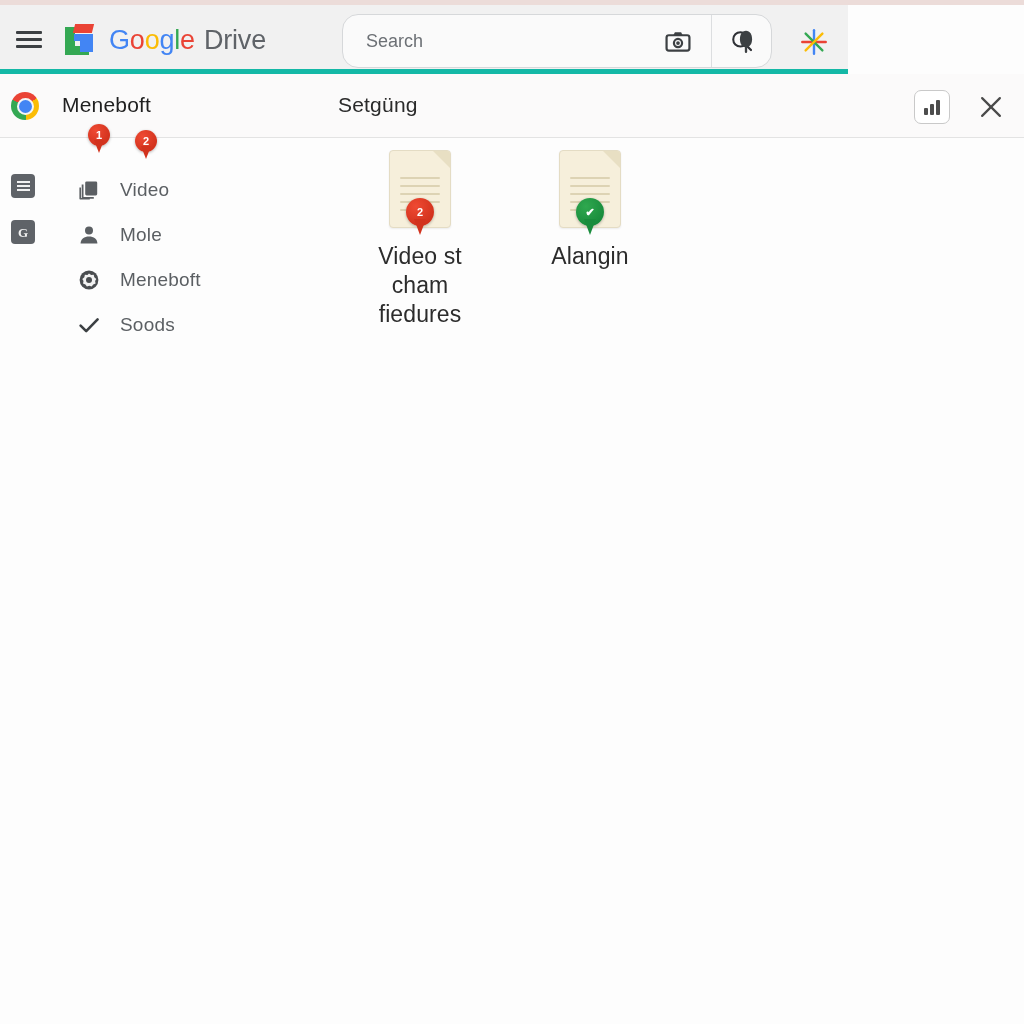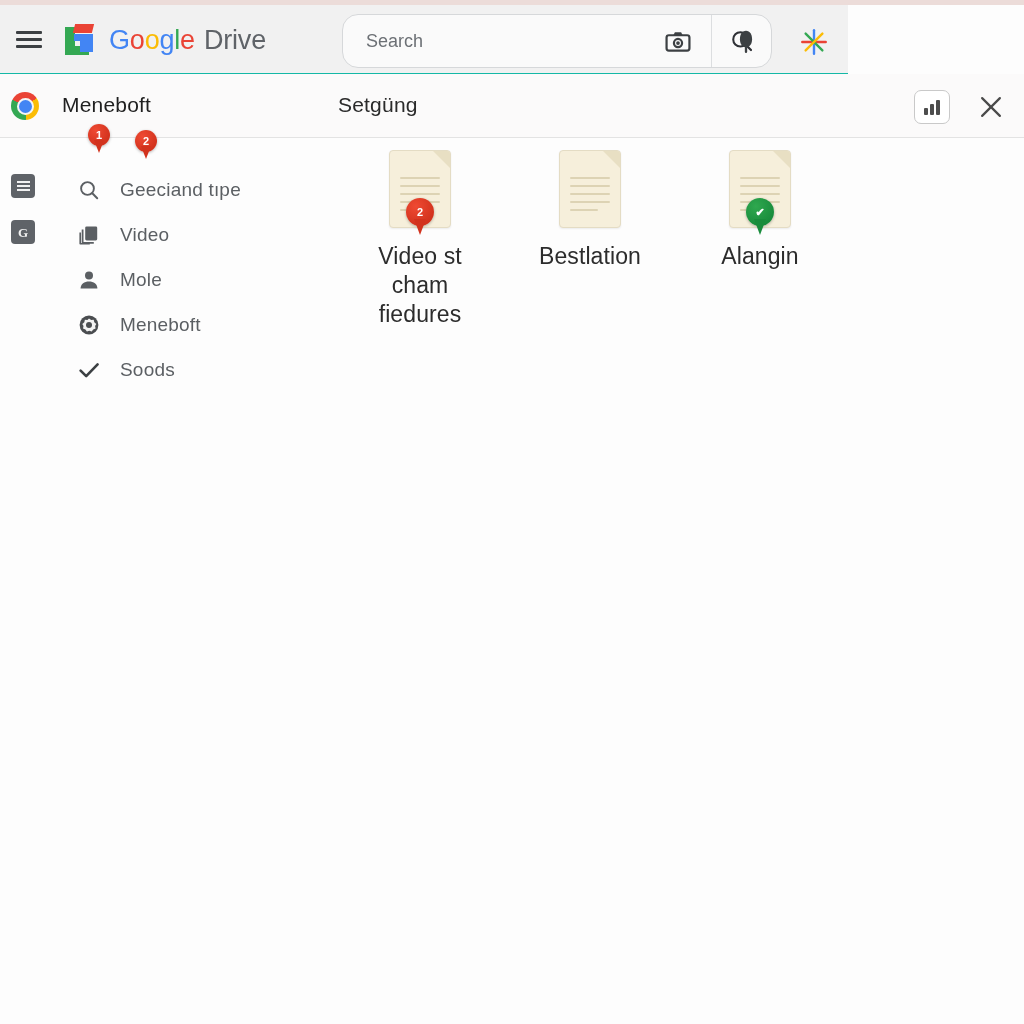--- a/index.html
+++ b/index.html
@@ -33,21 +33,21 @@
     opacity: .85;
   }
 
   
   .topbar {
     position: absolute;
     top: 5px; left: 0;
     width: 848px;
     height: 69px;
     background: #f1f1f1;
-    border-bottom: 1px solid #14b8a6;
+    border-bottom: 5px solid #14b8a6;
     box-sizing: border-box;
   }
 
   .hamburger {
     position: absolute;
     left: 15px; top: 22px;
     width: 28px; height: 24px;
     cursor: pointer;
   }
   .hamburger span {
@@ -547,29 +547,20 @@
         <i></i>
         <i></i>
     </div>
     <div class="rail-icon" id="rail-g">
       <span>G</span>
     </div>
   </div>
 
   <div class="sidenav">
 
-    <div class="nav-item">
-      <span class="nav-icon">
-        <svg width="24" height="24" viewBox="0 0 24 24">
-          <circle cx="10.5" cy="10.5" r="6.4" fill="none" stroke="#5b5f63" stroke-width="1.9"></circle>
-          <line x1="15.3" y1="15.3" x2="20.2" y2="20.2" stroke="#5b5f63" stroke-width="2" stroke-linecap="round"></line>
-        </svg>
-      </span>
-      <span class="nav-label">Geeciand tıpe</span>
-    </div>
 
     <div class="nav-item">
       <span class="nav-icon">
         <svg width="24" height="24" viewBox="0 0 24 24">
           <rect x="8.2" y="3.4" width="12" height="14" rx="1.4" fill="#5b5f63"></rect>
           <path d="M5.6 6.6 v13.2 h11.2" fill="none" stroke="#5b5f63" stroke-width="1.8" stroke-linejoin="round"></path>
           <path d="M3.2 9.4 v11.4 h9.6" fill="none" stroke="#5b5f63" stroke-width="1.6" stroke-linejoin="round"></path>
         </svg>
       </span>
       <span class="nav-label">Video</span>
@@ -623,35 +614,20 @@
         <div class="pin card-pin">
           <div class="head">
               <span>2</span>
             </div>
           <div class="tail"></div>
         </div>
       </div>
       <div class="file-label">Video st cham fiedures</div>
     </div>
 
-    <div class="file-card">
-      <div class="doc-wrap">
-        <div class="doc">
-          <div class="fold"></div>
-          <div class="lines">
-            <i></i>
-              <i></i>
-              <i></i>
-              <i></i>
-              <i></i>
-          </div>
-        </div>
-      </div>
-      <div class="file-label">Bestlation</div>
-    </div>
 
     <div class="file-card">
       <div class="doc-wrap">
         <div class="doc">
           <div class="fold"></div>
           <div class="lines">
             <i></i>
               <i></i>
               <i></i>
               <i></i>

